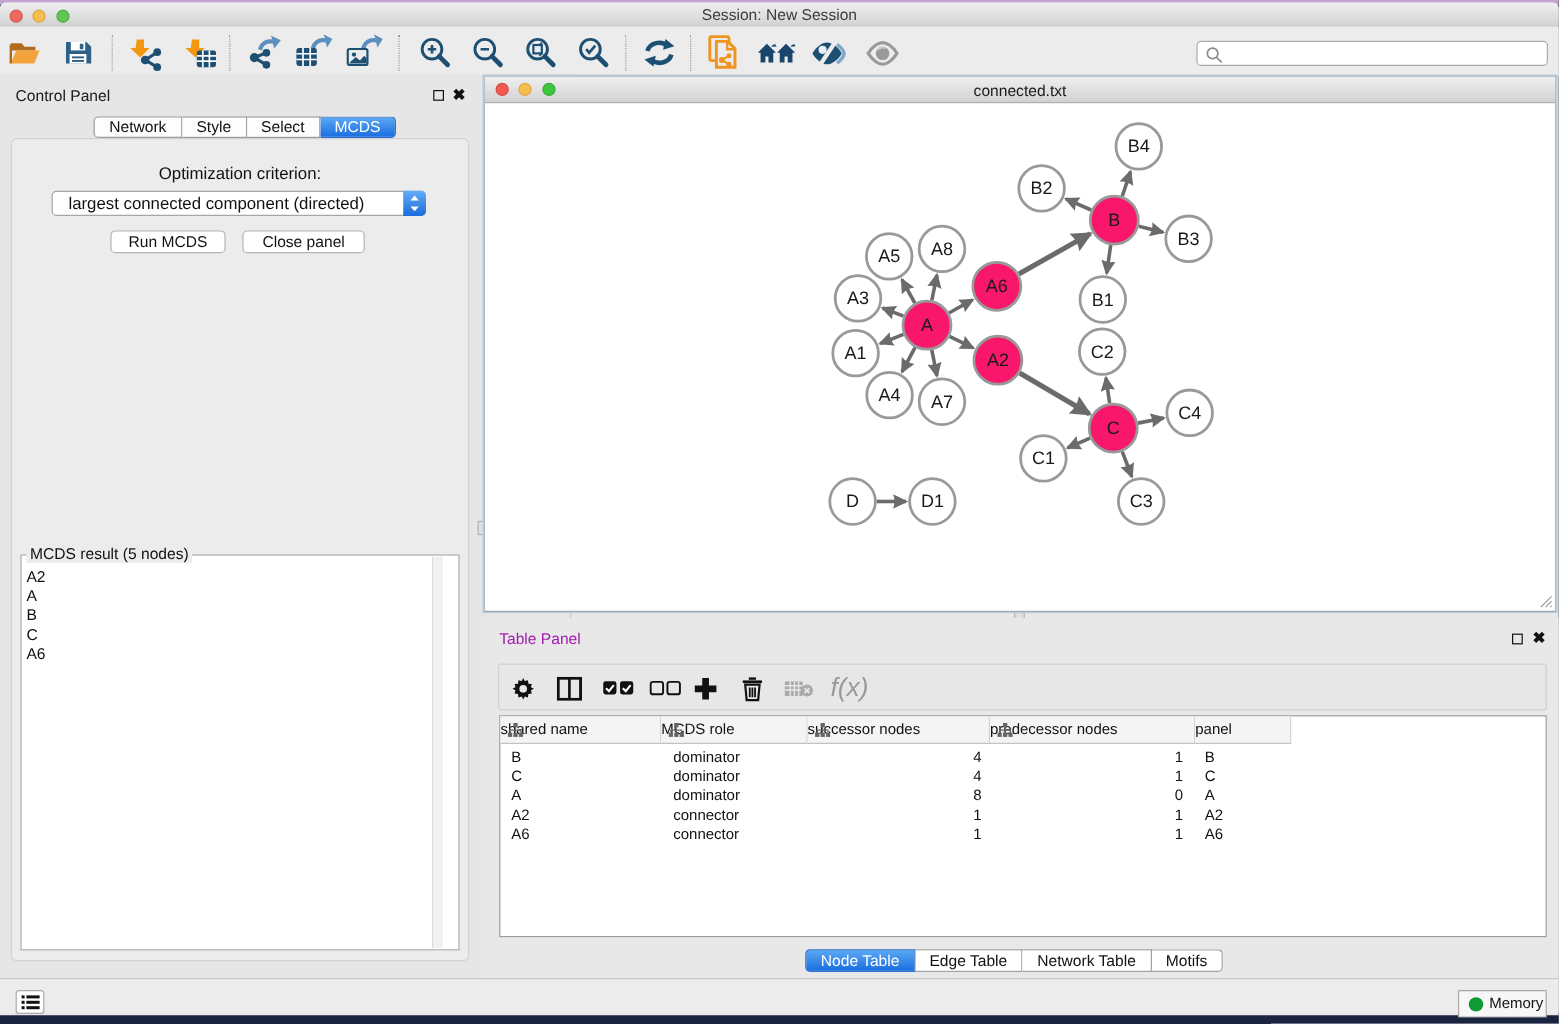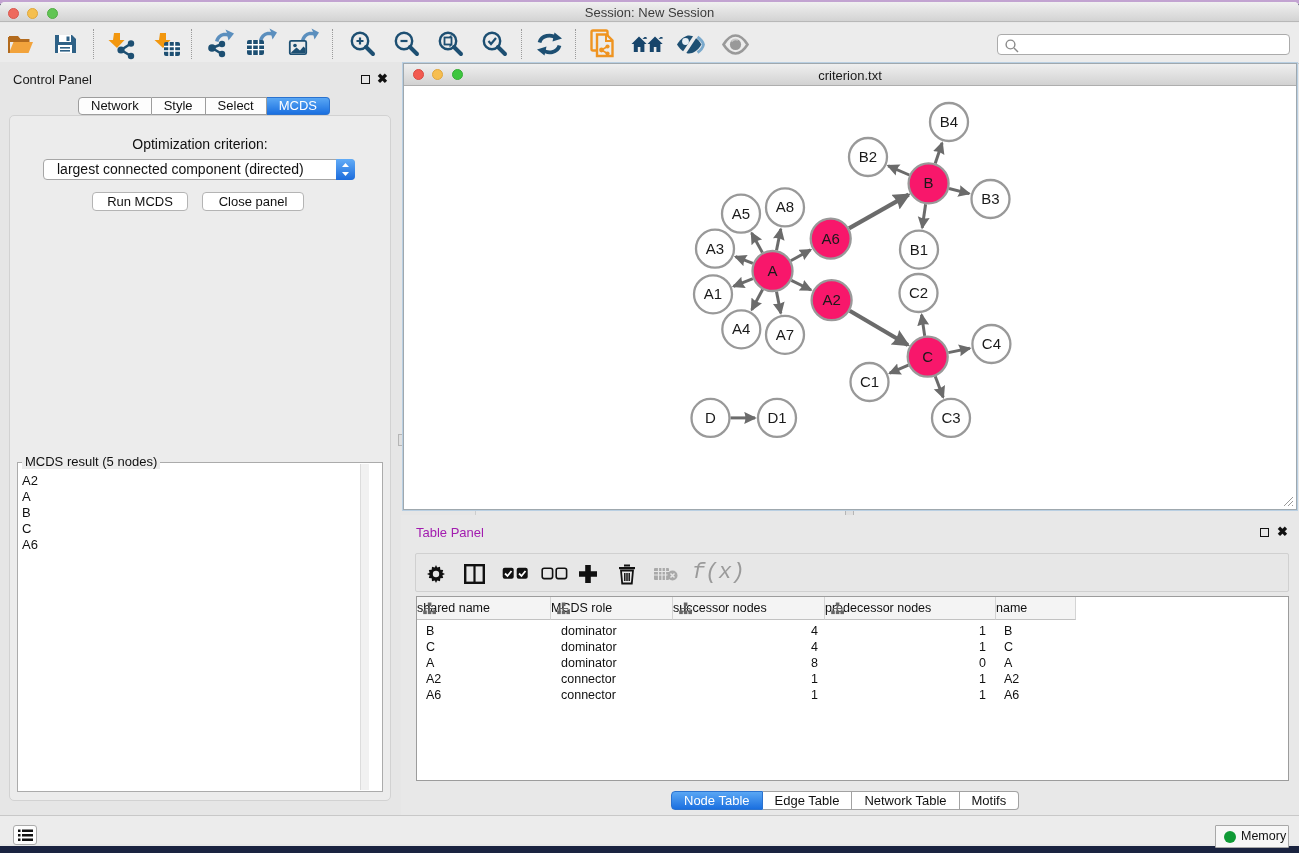--- a/index.html
+++ b/index.html
@@ -220,21 +220,21 @@
     <div class="btn" style="left:202px;top:130px;width:102px">Close panel</div>
     <div id="groupbox"></div>
     <div id="mcdslist">A2<br>A<br>B<br>C<br>A6</div>
     <div id="mcdsscroll"></div>
     <div id="grouplabel">MCDS result (5 nodes)</div>
   </div>
   <div class="abs" style="left:845px;top:508px;width:9px;height:7px;background:#e0e0e0;border:1px solid #b5b5b5"></div>
   <div class="abs" style="left:398px;top:432px;width:6px;height:12px;background:#e0e0e0;border:1px solid #b5b5b5"></div>
   <div id="netwin">
     <div id="nettitle">
-        <div id="netname">criterion.txt</div>
+        <div id="netname">connected.txt</div>
         <div class="tl t1"></div>
         <div class="tl t2"></div>
         <div class="tl t3"></div>
       </div>
     <svg id="graph" width="892" height="423">
 <defs>
           <marker id="ah" markerWidth="5" markerHeight="5" refX="3.6" refY="2" orient="auto" markerUnits="strokeWidth">
             <path d="M0,0 L4.2,2 L0,4 Q0.8,2 0,0 Z" fill="#6b6b6b"></path>
           </marker>
         </defs>
@@ -337,21 +337,21 @@
           <rect x="6" y="1.5" width="6" height="2" fill="#111"></rect>
           <path d="M3 7.5 h12 l-1.2 13 h-9.6 Z" fill="none" stroke="#111" stroke-width="1.8"></path>
           <path d="M6.8 10 v8 M9 10 v8 M11.2 10 v8" stroke="#111" stroke-width="1.5"></path>
         </svg>
       <svg class="abs" style="left:237px;top:13px" width="25" height="14" viewBox="0 0 25 14">
           <rect x="1" y="1" width="15" height="12" rx="1" fill="#a9a9a9"></rect>
           <path d="M1 4.5 h15 M1 8 h15 M5.5 1 v12 M9 1 v12 M12.5 1 v12" stroke="#e7e7e7" stroke-width="1.2"></path>
           <circle cx="19.5" cy="8.5" r="5" fill="#a9a9a9"></circle>
           <path d="M17.5 6.5 l4 4 M21.5 6.5 l-4 4" stroke="#e7e7e7" stroke-width="1.5"></path>
         </svg>
-      <div class="abs" style="left:276px;top:6px;font-family:Liberation Mono, monospace;font-style:italic;font-size:22px;color:#9a9a9a">f(x)</div>
+      <div class="abs" style="left:276px;top:6px;font-family:Liberation Sans, sans-serif;font-style:italic;font-size:22px;color:#9a9a9a">f(x)</div>
     </div>
     <div id="ttable">
       <div class="th" style="left:0;width:134px"><svg class="abs" style="left:6px;top:5px" width="13" height="13" viewBox="0 0 13 13">
             <g fill="#666">
               <rect x="4.8" y="0.5" width="3.6" height="3.6"></rect>
               <rect x="0.2" y="8.5" width="3.6" height="3.6"></rect>
               <rect x="4.8" y="8.5" width="3.6" height="3.6"></rect>
               <rect x="9.4" y="8.5" width="3.6" height="3.6"></rect>
               <path d="M6.5 4 v2.5 M2 8.5 V6.5 h9 V8.5 M6.5 6 v2.5" stroke="#666" stroke-width="1" fill="none"></path>
             </g>
@@ -376,21 +376,21 @@
           </svg>successor nodes</div>
       <div class="th" style="left:408px;width:171px"><svg class="abs" style="left:6px;top:5px" width="13" height="13" viewBox="0 0 13 13">
             <g fill="#666">
               <rect x="4.8" y="0.5" width="3.6" height="3.6"></rect>
               <rect x="0.2" y="8.5" width="3.6" height="3.6"></rect>
               <rect x="4.8" y="8.5" width="3.6" height="3.6"></rect>
               <rect x="9.4" y="8.5" width="3.6" height="3.6"></rect>
               <path d="M6.5 4 v2.5 M2 8.5 V6.5 h9 V8.5 M6.5 6 v2.5" stroke="#666" stroke-width="1" fill="none"></path>
             </g>
           </svg>predecessor nodes</div>
-      <div class="th" style="left:579px;width:80px">name</div>
+      <div class="th" style="left:579px;width:80px">panel</div>
       <div class="td" style="left:9px;top:26px">B</div>
         <div class="td" style="left:144px;top:26px">dominator</div>
         <div class="td" style="left:300px;top:26px;width:101px;text-align:right">4</div>
         <div class="td" style="left:450px;top:26px;width:119px;text-align:right">1</div>
         <div class="td" style="left:587px;top:26px">B</div>
       <div class="td" style="left:9px;top:42px">C</div>
         <div class="td" style="left:144px;top:42px">dominator</div>
         <div class="td" style="left:300px;top:42px;width:101px;text-align:right">4</div>
         <div class="td" style="left:450px;top:42px;width:119px;text-align:right">1</div>
         <div class="td" style="left:587px;top:42px">C</div>

